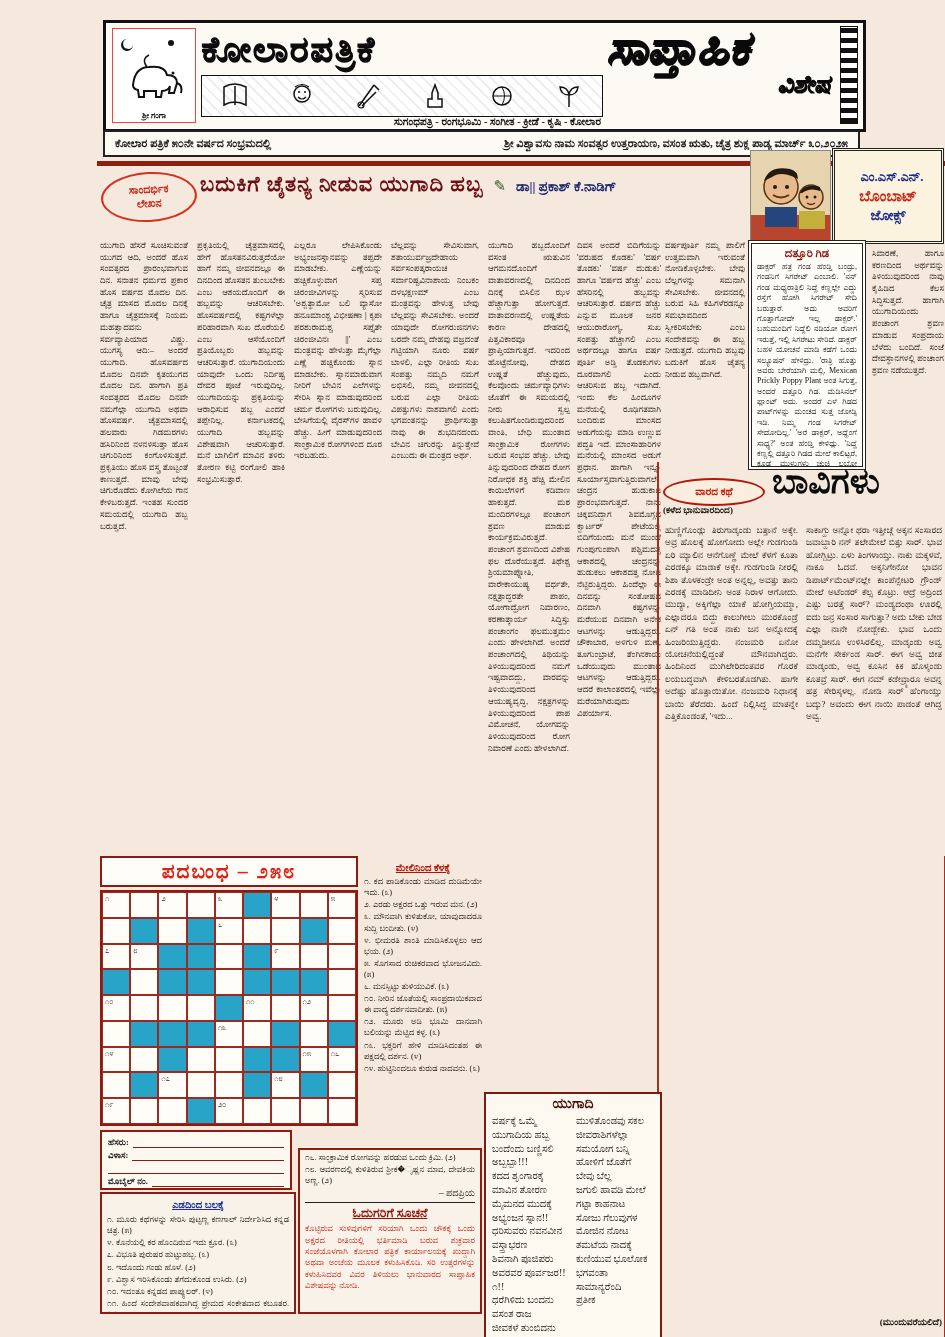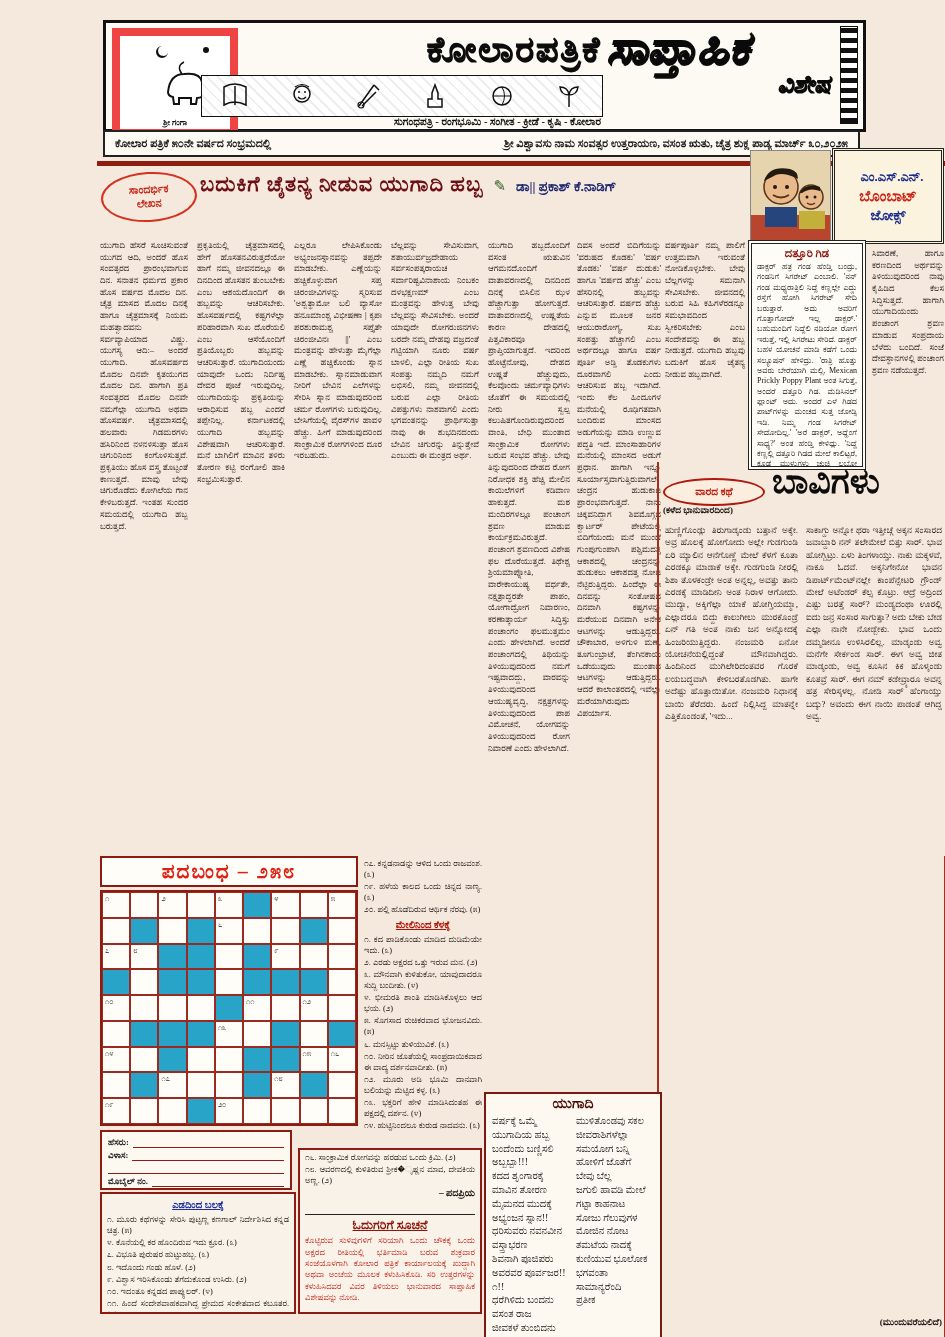--- a/index.html
+++ b/index.html
@@ -2,23 +2,23 @@
 <html><head>
 <meta charset="utf-8">
 <style>
   html,body{margin:0;padding:0;}
   body{background:#d8ccc2;font-family:"Liberation Serif",serif;}
   .page{position:relative;width:945px;height:1337px;background:#f5e8dc;margin:0 auto;overflow:hidden;}
   .abs{position:absolute;}
 
   
   .masthead{left:103px;top:20px;width:757px;height:106px;background:#fdfaf4;border:3px solid #111;box-shadow:0 0 0 1px #fff inset;}
-  .m-eleph{left:6px;top:5px;width:82px;height:93px;border:8px solid #ef4444;background:#fff;overflow:hidden;padding-left:28px;}
+  .m-eleph{left:6px;top:5px;width:82px;height:93px;border:1px solid #ef4444;background:#fff;overflow:hidden;}
   .m-eleph .cap{position:absolute;bottom:1px;left:0;right:0;text-align:center;font-size:8px;font-weight:bold;color:#111;}
-  .m-title{left:95px;top:4px;width:400px;height:46px;display:flex;align-items:center;justify-content:flex-end;}
+  .m-title{left:95px;top:4px;width:400px;height:46px;display:flex;align-items:center;justify-content:flex-start;}
   .m-title span{font-size:35px;font-weight:bold;color:#0d0d0d;letter-spacing:2px;text-shadow:1px 1px 0 #0d0d0d;}
   .m-art{left:95px;top:52px;width:400px;height:40px;border:1px solid #111;background:
       repeating-linear-gradient(45deg,#fff 0 6px,#eee 6px 8px);display:flex;align-items:center;justify-content:space-around;}
   .m-slogan{left:95px;top:93px;width:400px;text-align:right;font-size:10.5px;font-weight:bold;color:#111;}
   .m-weekly{left:500px;top:2px;width:230px;height:100px;}
   .m-weekly .w1{font-size:46px;font-weight:bold;font-style:italic;color:#0a0a0a;line-height:1.0;text-shadow:1.5px 1.5px 0 #0a0a0a;}
   .m-weekly .w2{font-size:24px;font-weight:bold;font-style:italic;color:#0a0a0a;text-align:right;margin-right:6px;text-shadow:1px 1px 0 #0a0a0a;}
   .m-bar{left:734px;top:3px;width:16px;height:96px;background:repeating-linear-gradient(0deg,#111 0 5px,#fff 5px 10px);border:1px solid #111;}
 
   
@@ -67,21 +67,21 @@
   .cw-entry{left:100px;top:1130px;width:192px;height:60px;border:2px solid #8e1b12;background:#fdf8f0;box-sizing:border-box;padding:3px 6px;}
   .cw-entry .row{display:flex;align-items:flex-end;gap:4px;height:13px;}
   .cw-entry .lb{font-size:8.5px;font-weight:bold;color:#222;white-space:nowrap;}
   .cw-entry .ln{flex:1;border-bottom:1px solid #8e1b12;height:9px;}
   .cluecol{font-size:8.4px;line-height:1.32;color:#17120e;text-align:justify;overflow:hidden;}
   .clue{margin-bottom:1px;}
   .clue-head-red{text-align:center;font-size:10px;font-weight:bold;color:#b01408;text-decoration:underline;margin:3px 0 2px;}
   .clue-head-blue{text-align:center;font-size:10px;font-weight:bold;color:#1c2f9e;text-decoration:underline;margin:2px 0 3px;}
   .acrossbox{left:100px;top:1192px;width:196px;height:122px;border:2px solid #8e1b12;box-sizing:border-box;padding:2px 5px;background:#f9f2e8;overflow:hidden;}
   .noticewrap{left:298px;top:1148px;width:184px;height:166px;border:2px solid #8e1b12;box-sizing:border-box;padding:2px 5px;background:#f9f2e8;overflow:hidden;}
-  .setter{text-align:right;font-size:9.5px;font-weight:bold;color:#17120e;border-bottom:1.5px solid #222;padding-bottom:14px;margin-bottom:2px;}
+  .setter{text-align:right;font-size:9.5px;font-weight:normal;color:#17120e;border-bottom:1.5px solid #222;padding-bottom:2px;margin-bottom:2px;}
   .notice-title{text-align:center;font-size:12.5px;font-weight:bold;color:#8c1408;text-decoration:underline;margin:2px 0;}
   .notice-text{font-size:8.4px;line-height:1.35;text-align:justify;color:#c02015;}
 
   
   .poembox{left:484px;top:1092px;width:178px;height:262px;border:2.5px solid #7a1a10;background:#fdf8f0;box-sizing:border-box;padding:2px 6px;overflow:hidden;}
   .poem-title{text-align:center;font-size:14px;font-weight:bold;color:#4a0d06;margin-bottom:2px;}
   .poem-cols{display:flex;gap:6px;}
   .poem-col{flex:1;font-size:10px;line-height:1.38;color:#17120e;}
   .poem-sign{text-align:right;font-size:8.5px;font-weight:bold;color:#17120e;line-height:1.4;}
 </style>
@@ -342,25 +342,20 @@
       <div class="row">
         <span class="ln"></span>
       </div>
       <div class="row">
         <span class="lb">ಮೊಬೈಲ್ ನಂ.</span>
         <span class="ln"></span>
       </div>
     </div>
 
   <div class="abs cluecol" style="left:364px;top:858px;width:118px;height:288px;">
-    <div id="sideclues">
-        <div class="clue">೧೭. ಕನ್ನಡನಾಡನ್ನು ಆಳಿದ ಒಂದು ರಾಜವಂಶ. (೩)</div>
-        <div class="clue">೧೯. ಹಳೆಯ ಕಾಲದ ಒಂದು ಚಿನ್ನದ ನಾಣ್ಯ. (೩)</div>
-        <div class="clue">೨೦. ಪಲ್ಲಿ ಹೊಡೆದಿರುವ ಆರ್ಥಿಕ ನೆರವು. (೫)</div>
-      </div>
     <div class="clue-head-red">ಮೇಲಿನಿಂದ ಕೆಳಕ್ಕೆ</div>
     <div id="downclues">
         <div class="clue">೧. ಕದ ಪಾಡಿಕೊಂಡು ಮಾಡಿದ ದುಡಿಮೆಯೇ ಇದು. (೩)</div>
         <div class="clue">೨. ಎರಡು ಅಕ್ಷರದ ಒತ್ತು ಇರುವ ಮನ. (೨)</div>
         <div class="clue">೩. ಮೌನವಾಗಿ ಕುಳಿತುಕೋ, ಯಾವುದಾದರೂ ಸುದ್ದಿ ಬಂದೀತು. (೪)</div>
         <div class="clue">೪. ಭೀಮರತಿ ಶಾಂತಿ ಮಾಡಿಸಿಕೊಳ್ಳಲು ಆದ ಭಯ. (೨)</div>
         <div class="clue">೫. ಸೊಗಸಾದ ರುಚಿಕರವಾದ ಭೋಜನವಿದು. (೫)</div>
         <div class="clue">೬. ಮನಸ್ಸಿಟ್ಟು ತುಳಿಯುವಿಕೆ. (೩)</div>
         <div class="clue">೧೦. ನೀರಿನ ಜೊತೆಯಲ್ಲಿ ಸಾಂಪ್ರದಾಯಿಕವಾದ ಈ ವಾದ್ಯ ದರ್ಶನವಾದೀತು. (೫)</div>
         <div class="clue">೧೨. ಮೂರು ಅಡಿ ಭೂಮಿ ದಾನವಾಗಿ ಬಲಿಯನ್ನು ಮೆಟ್ಟಿದ ಕಳ್ಳ. (೩)</div>

